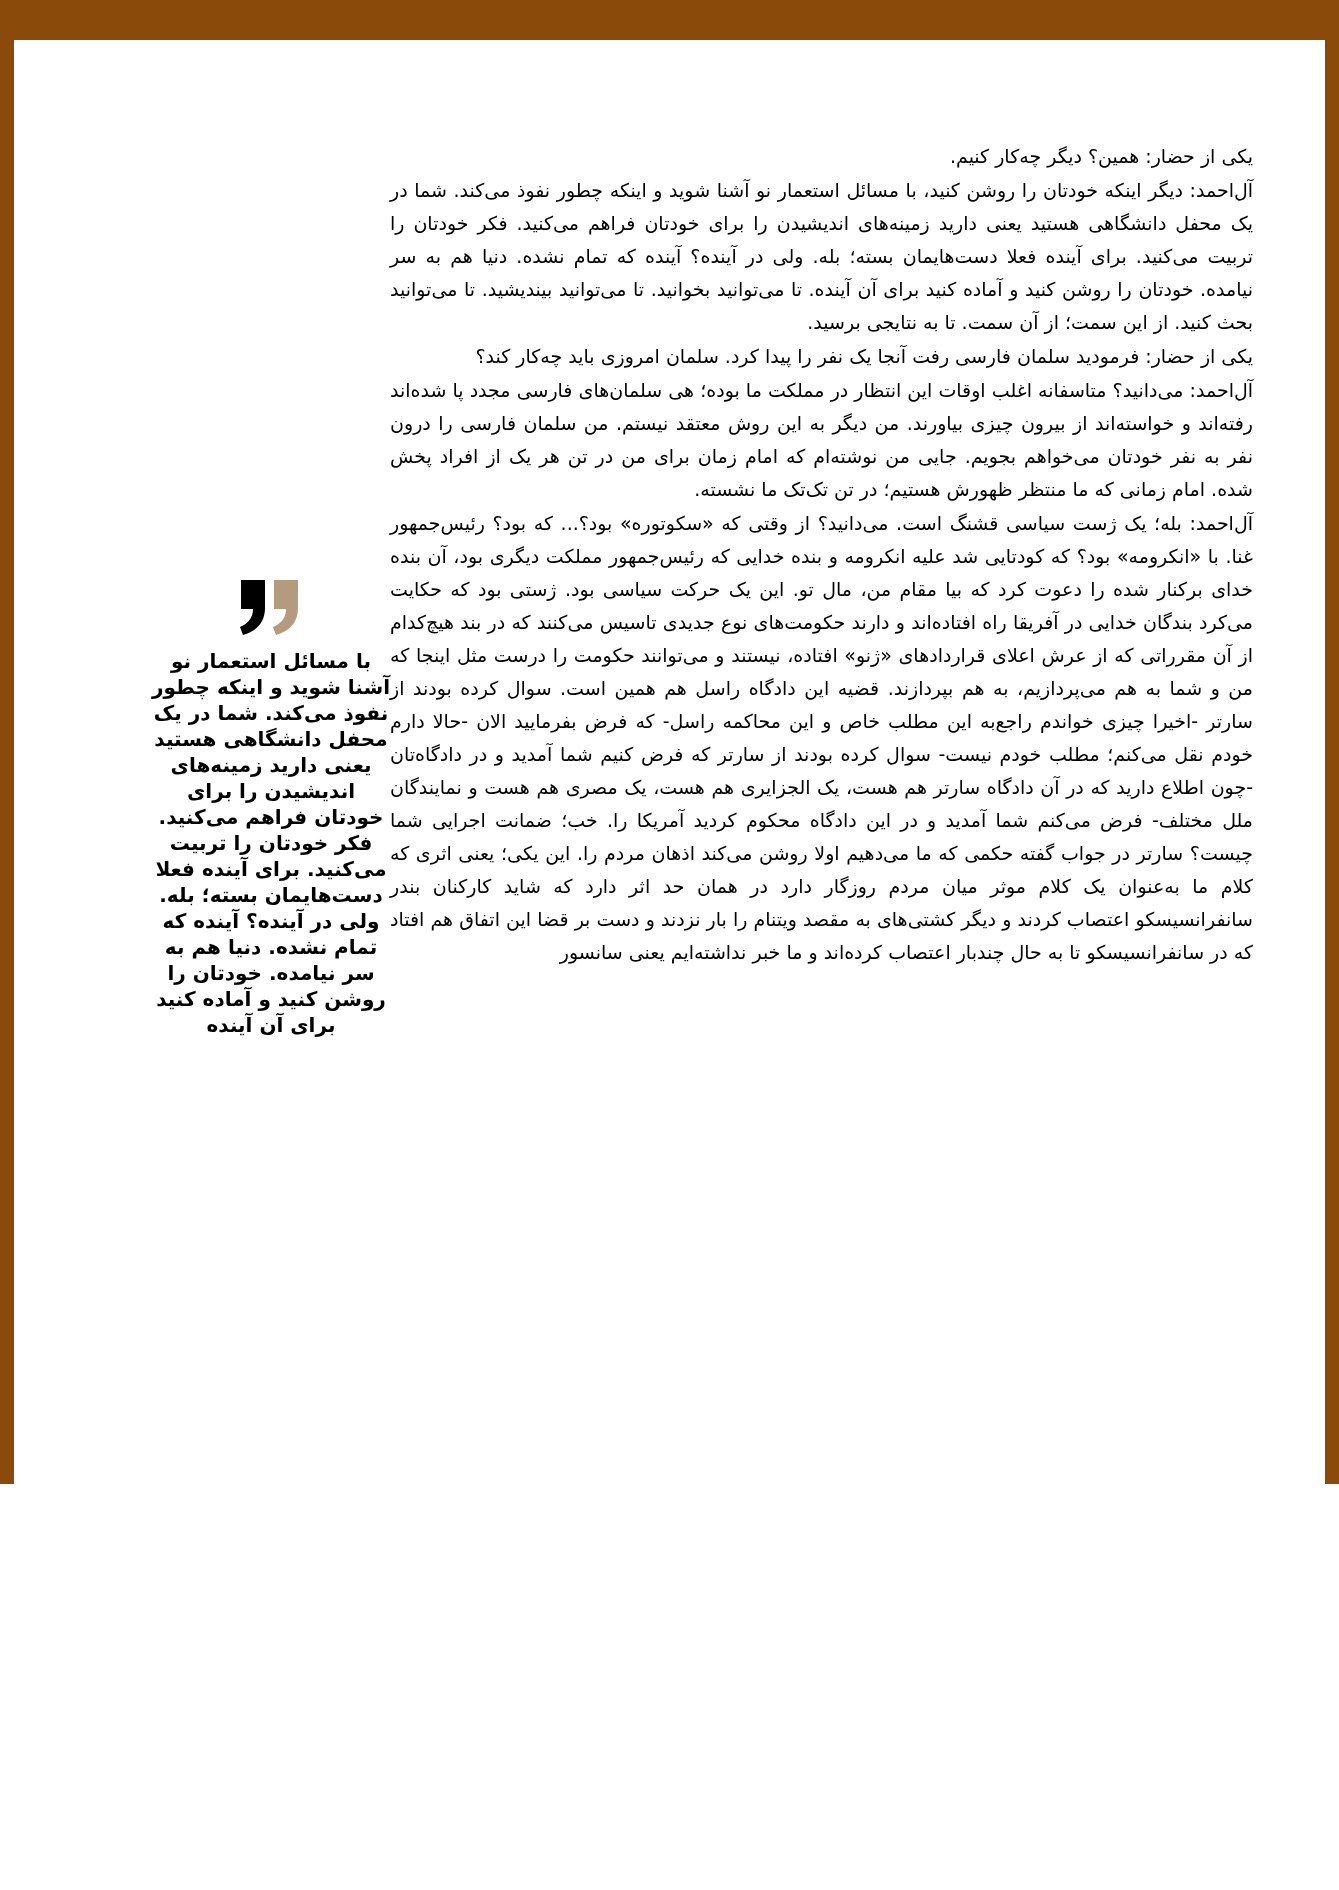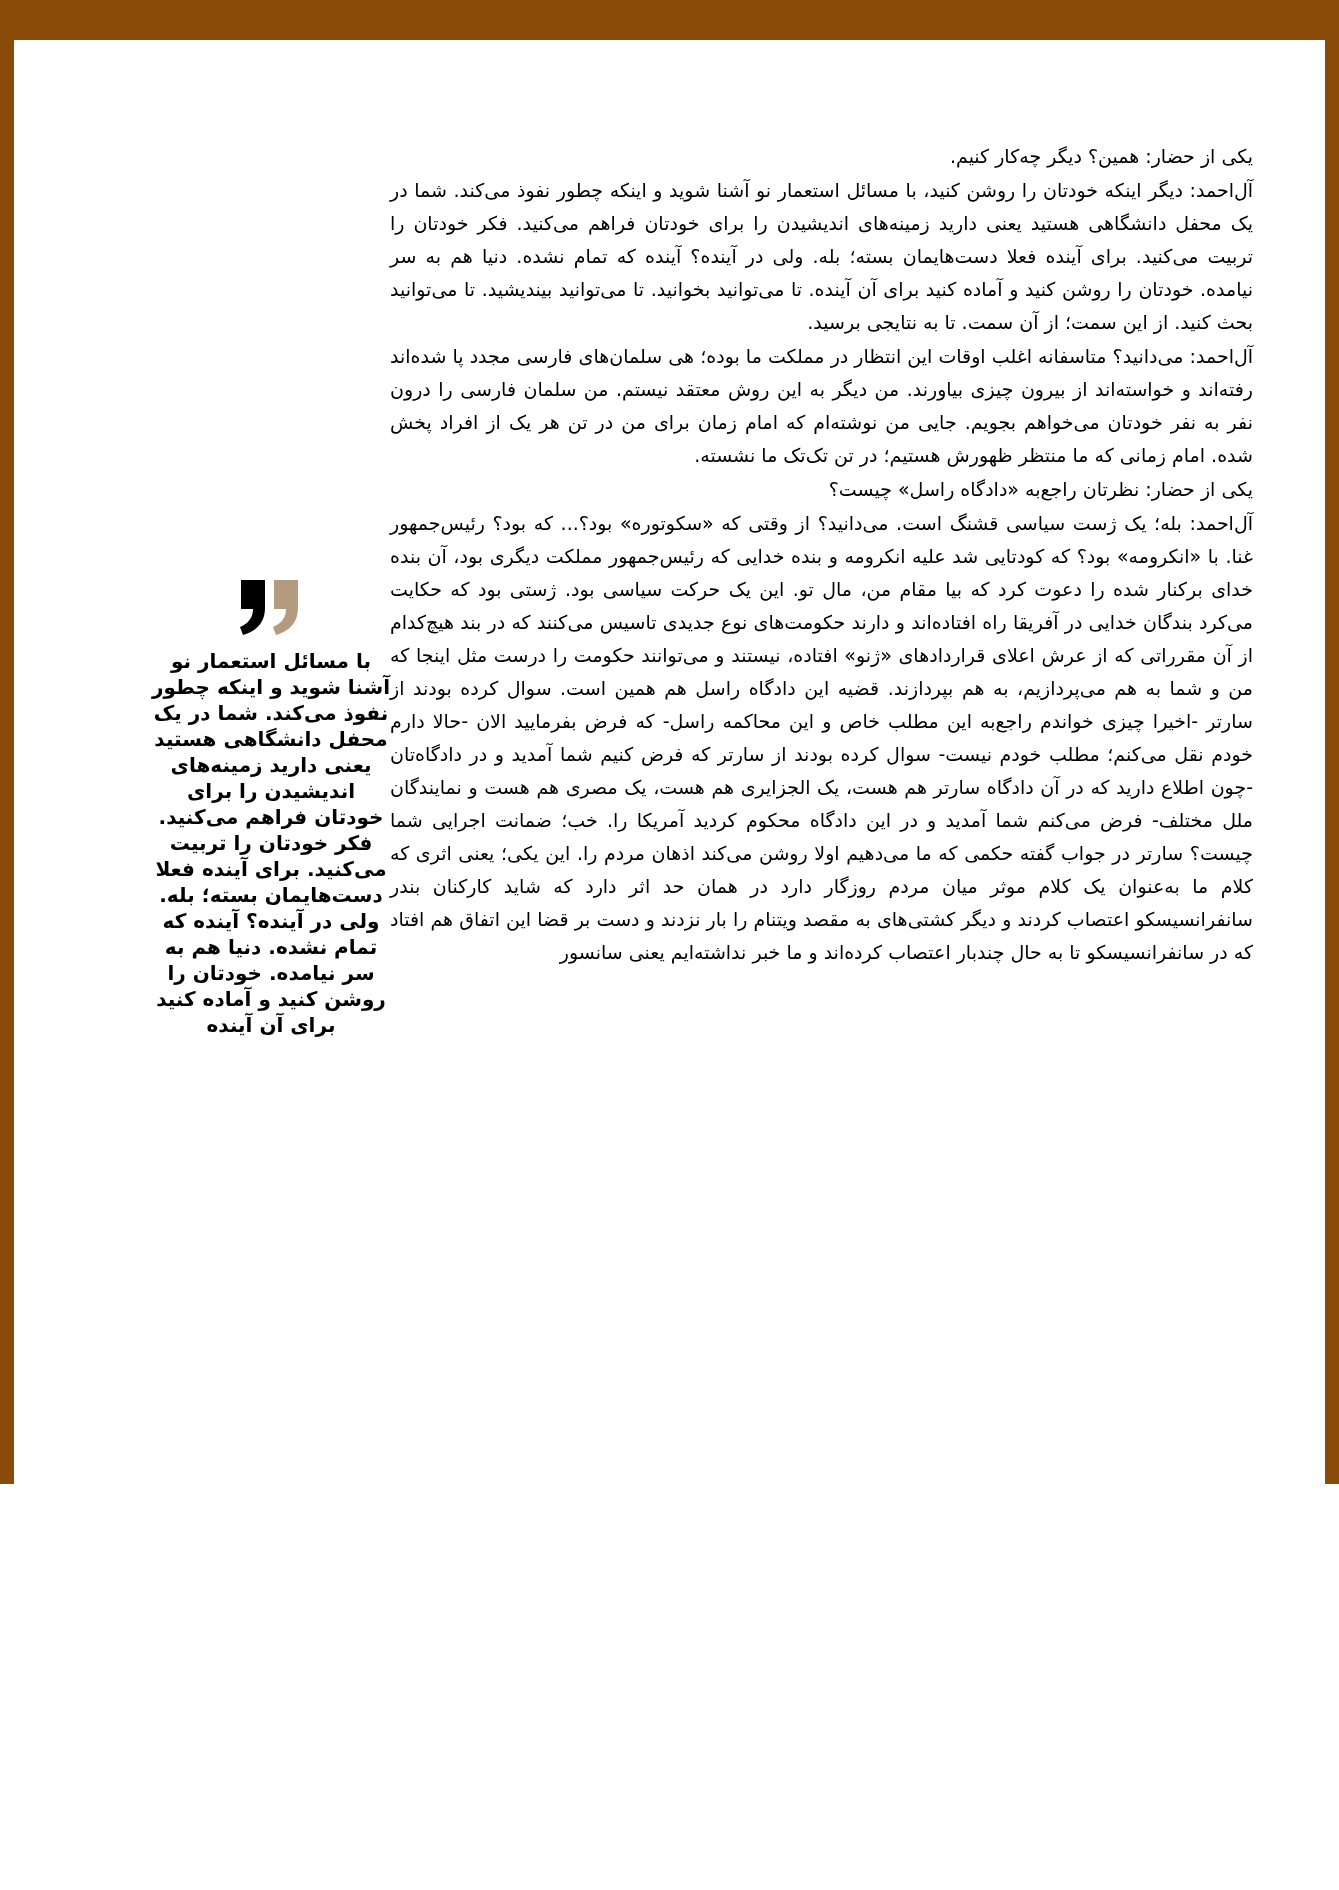--- a/index.html
+++ b/index.html
@@ -91,22 +91,22 @@
 </style>
 </head>
 <body>
 
 <div class="page">
   <div class="inner">
 
     <section class="main-col">
       <p>یکی از حضار: همین؟ دیگر چه‌کار کنیم.</p>
       <p>آل‌احمد: دیگر اینکه خودتان را روشن کنید، با مسائل استعمار نو آشنا شوید و اینکه چطور نفوذ می‌کند. شما در یک محفل دانشگاهی هستید یعنی دارید زمینه‌های اندیشیدن را برای خودتان فراهم می‌کنید. فکر خودتان را تربیت می‌کنید. برای آینده فعلا دست‌هایمان بسته؛ بله. ولی در آینده؟ آینده که تمام نشده. دنیا هم به سر نیامده. خودتان را روشن کنید و آماده کنید برای آن آینده. تا می‌توانید بخوانید. تا می‌توانید بیندیشید. تا می‌توانید بحث کنید. از این سمت؛ از آن سمت. تا به نتایجی برسید.</p>
+      <p>یکی از حضار: فرمودید سلمان فارسی رفت آنجا یک نفر را پیدا کرد. سلمان امروزی باید چه‌کار کند؟</p>
       <p>آل‌احمد: می‌دانید؟ متاسفانه اغلب اوقات این انتظار در مملکت ما بوده؛ هی سلمان‌های فارسی مجدد پا شده‌اند رفته‌اند و خواسته‌اند از بیرون چیزی بیاورند. من دیگر به این روش معتقد نیستم. من سلمان فارسی را درون نفر به نفر خودتان می‌خواهم بجویم. جایی من نوشته‌ام که امام زمان برای من در تن هر یک از افراد پخش شده. امام زمانی که ما منتظر ظهورش هستیم؛ در تن تک‌تک ما نشسته.</p>
-      <p>یکی از حضار: نظرتان راجع‌به «دادگاه راسل» چیست؟</p>
       <p>آل‌احمد: بله؛ یک ژست سیاسی قشنگ است. می‌دانید؟ از وقتی که «سکوتوره» بود؟... که بود؟ رئیس‌جمهور غنا. با «انکرومه» بود؟ که کودتایی شد علیه انکرومه و بنده خدایی که رئیس‌جمهور مملکت دیگری بود، آن بنده خدای برکنار شده را دعوت کرد که بیا مقام من، مال تو. این یک حرکت سیاسی بود. ژستی بود که حکایت می‌کرد بندگان خدایی در آفریقا راه افتاده‌اند و دارند حکومت‌های نوع جدیدی تاسیس می‌کنند که در بند هیچ‌کدام از آن مقرراتی که از عرش اعلای قراردادهای «ژنو» افتاده، نیستند و می‌توانند حکومت را درست مثل اینجا که من و شما به هم می‌پردازیم، به هم بپردازند. قضیه این دادگاه راسل هم همین است. سوال کرده بودند از سارتر -اخیرا چیزی خواندم راجع‌به این مطلب خاص و این محاکمه راسل- که فرض بفرمایید الان -حالا دارم خودم نقل می‌کنم؛ مطلب خودم نیست- سوال کرده بودند از سارتر که فرض کنیم شما آمدید و در دادگاه‌تان -چون اطلاع دارید که در آن دادگاه سارتر هم هست، یک الجزایری هم هست، یک مصری هم هست و نمایندگان ملل مختلف- فرض می‌کنم شما آمدید و در این دادگاه محکوم کردید آمریکا را. خب؛ ضمانت اجرایی شما چیست؟ سارتر در جواب گفته حکمی که ما می‌دهیم اولا روشن می‌کند اذهان مردم را. این یکی؛ یعنی اثری که کلام ما به‌عنوان یک کلام موثر میان مردم روزگار دارد در همان حد اثر دارد که شاید کارکنان بندر سانفرانسیسکو اعتصاب کردند و دیگر کشتی‌های به مقصد ویتنام را بار نزدند و دست بر قضا این اتفاق هم افتاد که در سانفرانسیسکو تا به حال چندبار اعتصاب کرده‌اند و ما خبر نداشته‌ایم یعنی سانسور</p>
     </section>
 
     <aside class="pullquote">
       <div class="pq-icon">
         <svg width="66" height="58" viewBox="0 0 66 58" xmlns="http://www.w3.org/2000/svg" aria-hidden="true">
           <path d="M3 2 H27 V30 C27 44 19 53 5 57 L2 49 C11 45 15 39 15 31 H3 Z" fill="#000000"></path>
           <path d="M36 2 H60 V30 C60 44 52 53 38 57 L35 49 C44 45 48 39 48 31 H36 Z" fill="#b59b7d"></path>
         </svg>
       </div>

